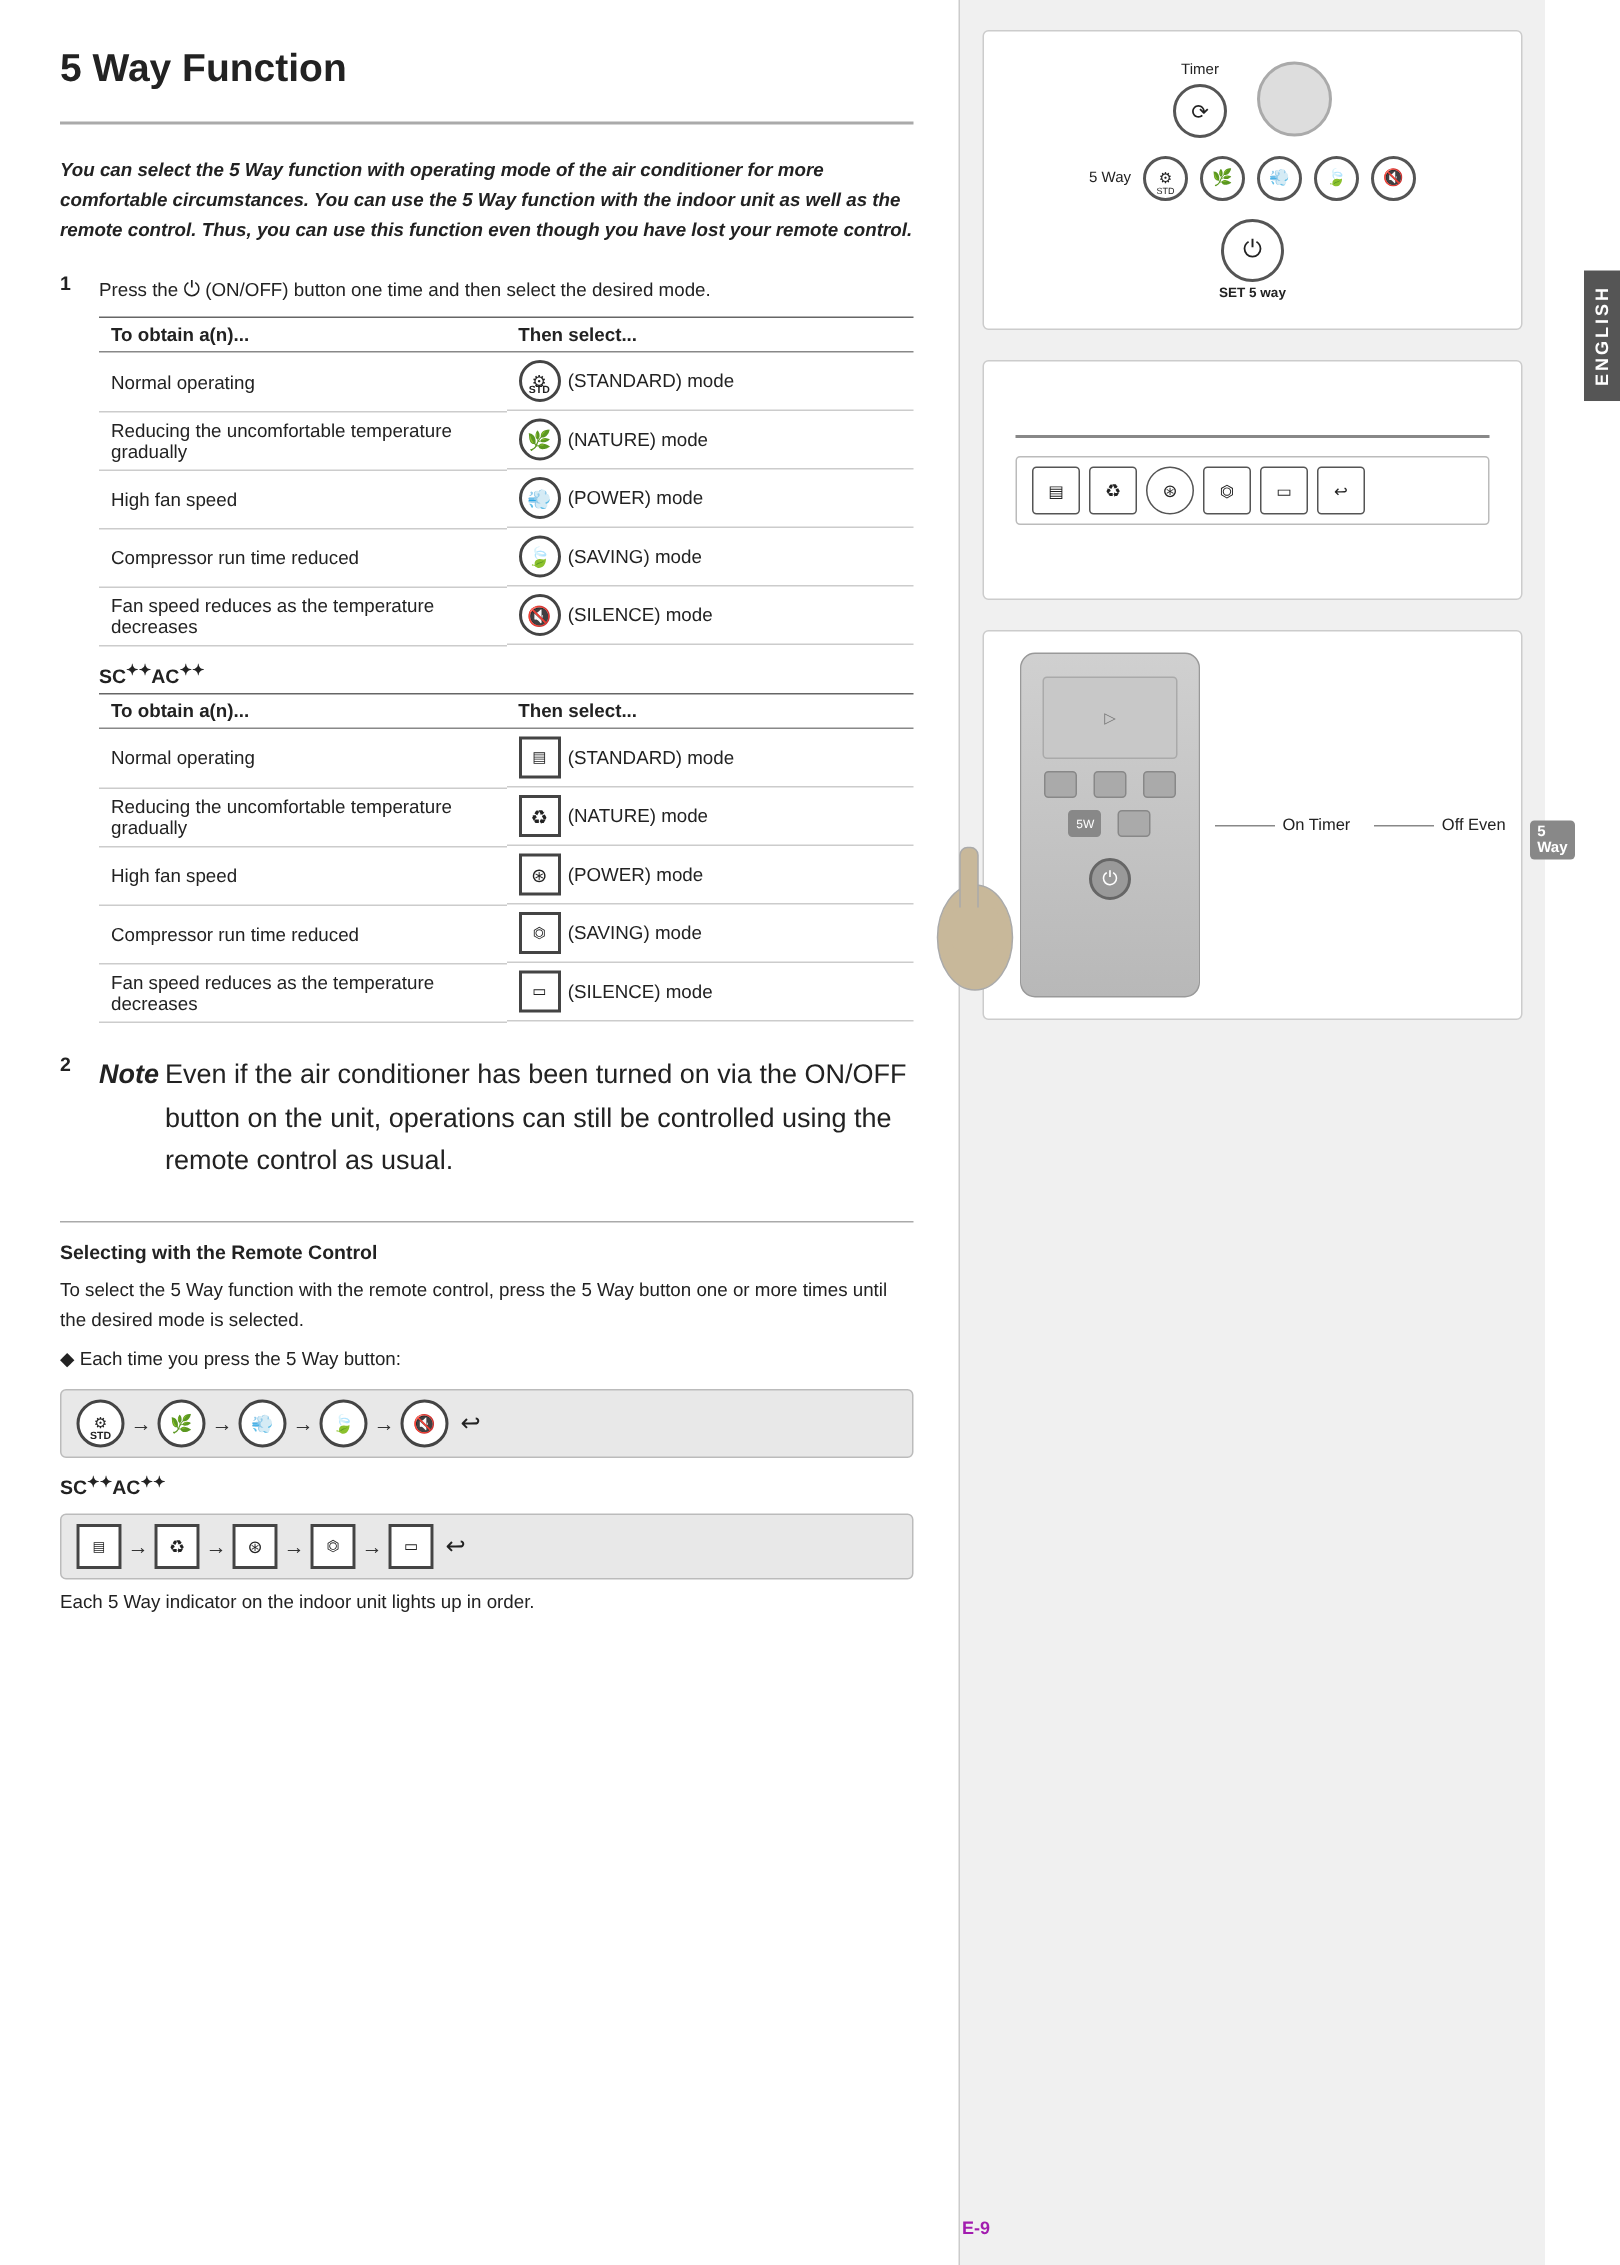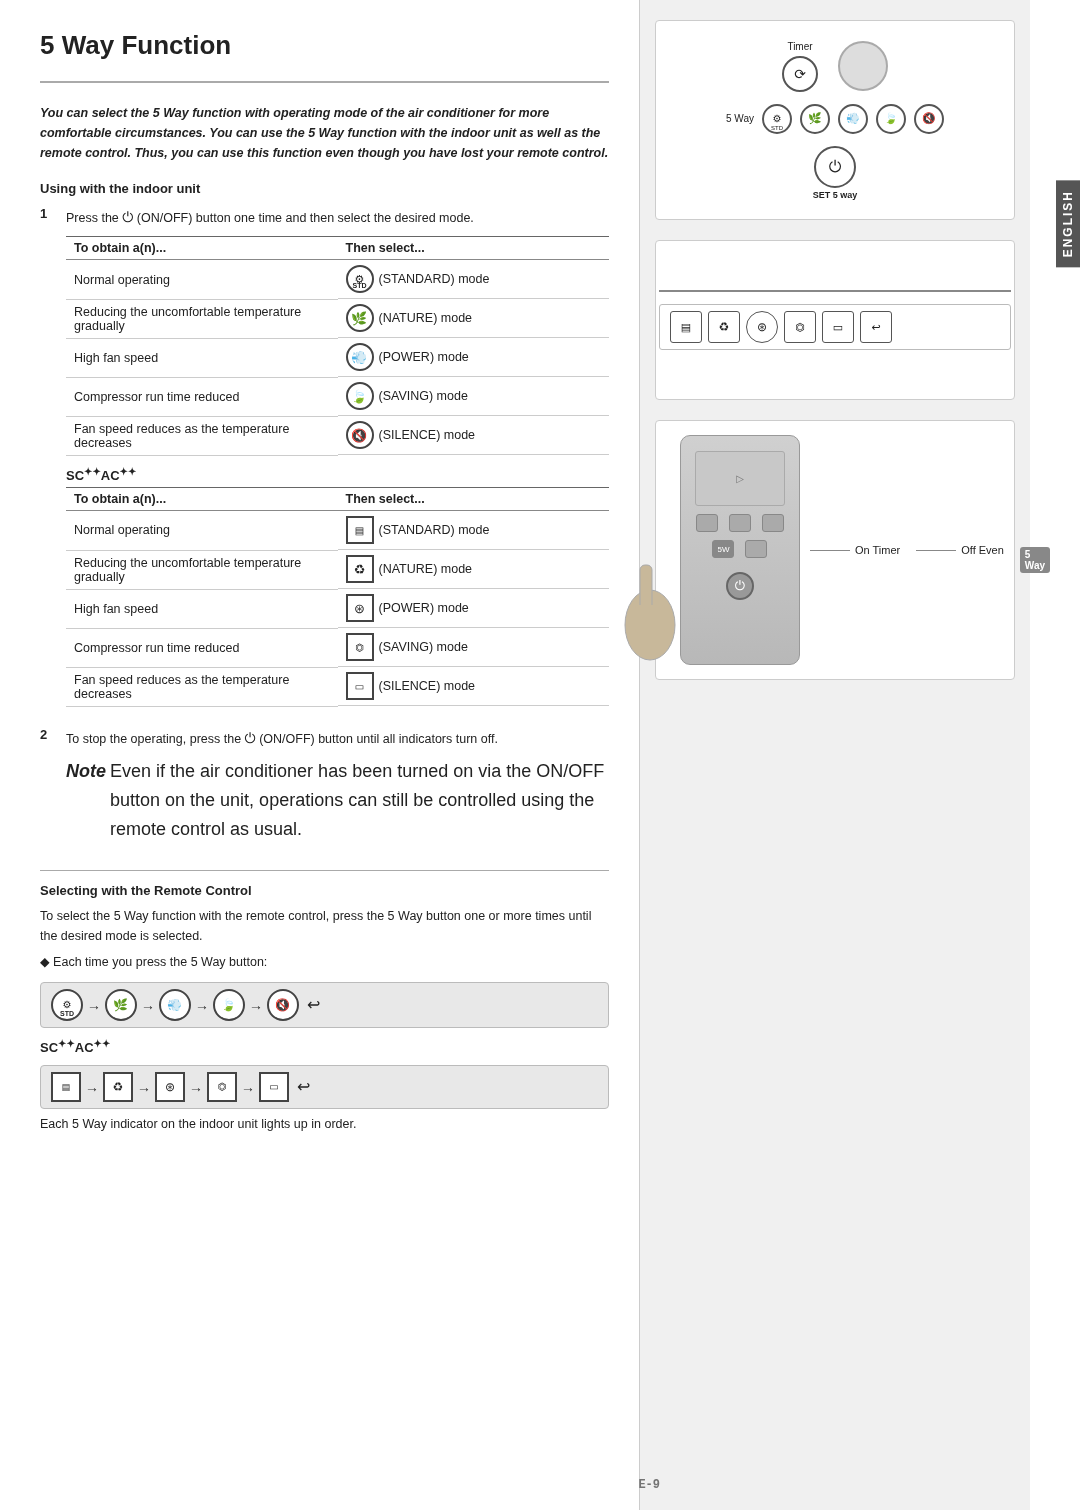--- a/index.html
+++ b/index.html
@@ -217,21 +217,21 @@
     .footer-text {
       font-size: 12.5px;
       margin-top: 8px;
     }
 
     
     .panel {
       background: #fff;
       border: 1px solid #ccc;
       border-radius: 4px;
-      padding: 3px;
+      padding: 21px;
       position: relative;
     }
 
     
     .indoor-panel {
       height: 200px;
       display: flex;
       flex-direction: column;
       align-items: center;
       justify-content: center;
@@ -419,21 +419,20 @@
 <body>
 
 <div class="page-container">
 
   <div class="left-column">
 
     <div class="page-title">5 Way Function</div>
 
     <p class="intro-text">You can select the 5 Way function with operating mode of the air conditioner for more comfortable circumstances. You can use the 5 Way function with the indoor unit as well as the remote control. Thus, you can use this function even though you have lost your remote control.</p>
 
-    <p class="section-heading">Using with the indoor unit</p>
 
     <div class="step">
       <span class="step-num">1</span>
       <div class="step-content">
         <p style="margin-bottom:8px; font-size:12.5px; line-height:1.6;">
           Press the <span style="font-size:14px;">⏻</span> (ON/OFF) button one time and then select the desired mode.
         </p>
 
         <table class="mode-table">
           <thead>
@@ -568,23 +567,20 @@
               </td>
             </tr>
           </tbody>
         </table>
       </div>
     </div>
 
     <div class="step">
       <span class="step-num">2</span>
       <div class="step-content">
-        <p class="step2-text">
-          To stop the operating, press the <span style="font-size:14px;">⏻</span> (ON/OFF) button until all indicators turn off.
-        </p>
         <div class="note-row">
           <span class="note-label"><em>Note</em></span>
           <span>Even if the air conditioner has been turned on via the ON/OFF button on the unit, operations can still be controlled using the remote control as usual.</span>
         </div>
       </div>
     </div>
 
     <hr class="divider">
 
     <p class="selecting-heading">Selecting with the Remote Control</p>
@@ -771,15 +767,15 @@
           </div>
         </div>
       </div>
     </div>
 
   </div>
 </div>
 
 <div class="english-tab">ENGLISH</div>
 
-<div style="position:absolute; bottom:18px; right:420px; font-size:12px; font-weight:bold; color:#737373;font-family:Liberation Mono, monospace;">
+<div style="position:absolute; bottom:18px; right:420px; font-size:12px; font-weight:bold; color:#a21caf;">
   <span>E-9</span>
 </div>
 
 </body></html>

